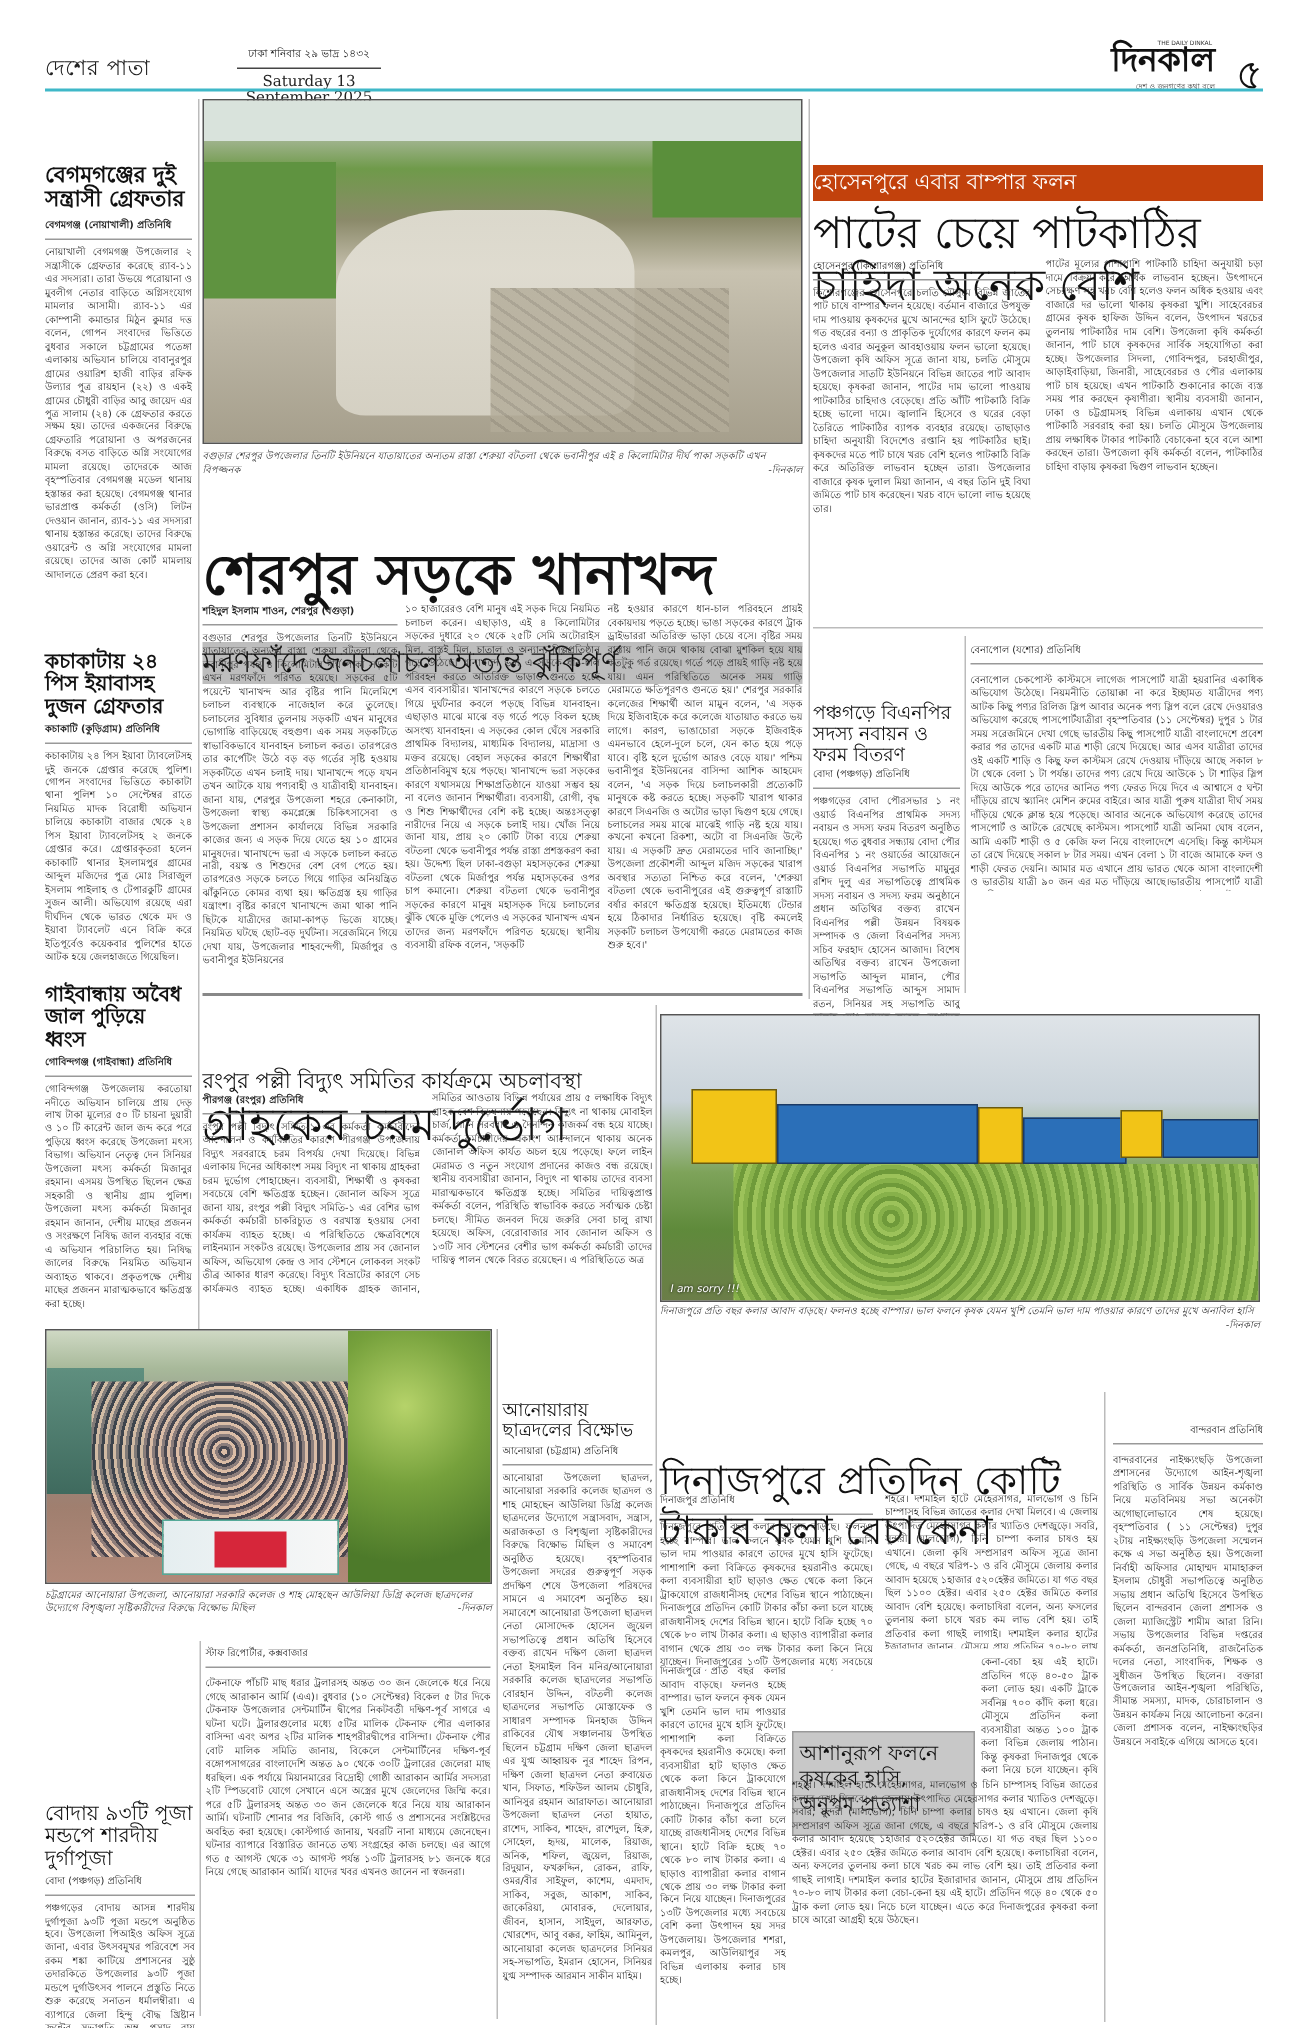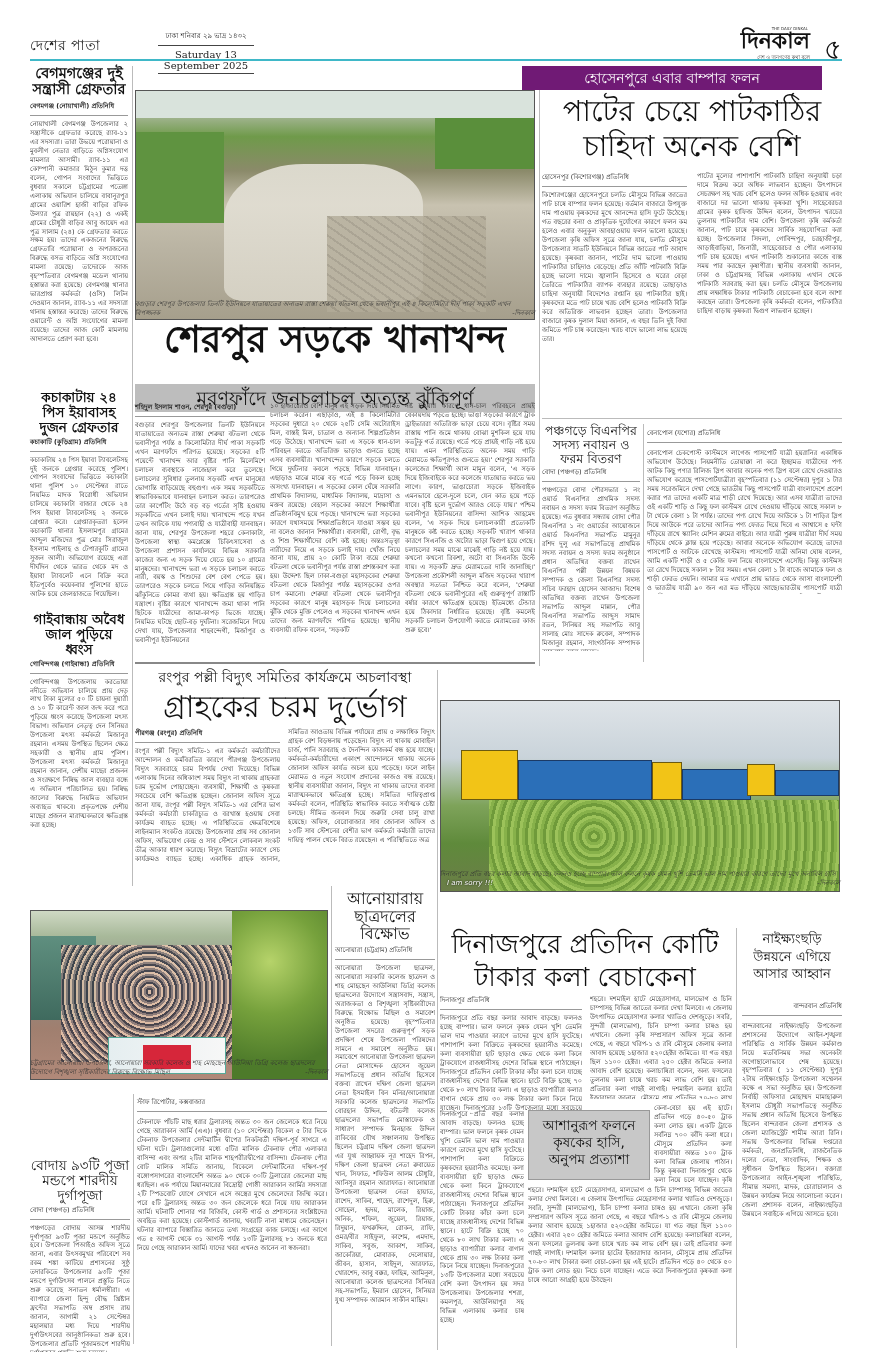--- a/index.html
+++ b/index.html
@@ -13,30 +13,30 @@
   .date-bn { font-size: 7px; border-bottom: 1px solid #444; padding-bottom: 3px; color: #222; }
   .date-en { font-size: 10px; padding-top: 3px; border-bottom: 1px solid #444; padding-bottom: 2px; font-family: "DejaVu Serif", serif; color: #222; }
   .logo { right: 54px; top: 30px; text-align: right; }
   .logo-main { font-size: 22px; font-weight: bold; color: #111; line-height: 1; }
   .logo-sub { font-size: 5px; color: #333; margin-top: 2px; }
   .logo-top { font-size: 4px; position: absolute; top: -4px; right: 2px; color: #333; }
   .page-num { right: 28px; top: 28px; font-size: 28px; color: #111; font-family: "DejaVu Serif", serif; }
   .top-rule { left: 30px; top: 59px; width: 812px; height: 2px; background: #3fb8c8; }
 
   
-  .hl { font-weight: bold; color: #111; text-align: center; line-height: 1.1; }
+  .hl { font-weight: bold; color: #111; text-align: left; line-height: 1.1; margin-top: 44px; }
   .byline { font-size: 6.5px; font-weight: bold; color: #222; border-bottom: 1px solid #999; padding-bottom: 3px; }
   .body { font-size: 6.5px; line-height: 1.38; color: #2a2a2a; text-align: justify; overflow: hidden; }
   .caption { font-size: 6.5px; font-style: italic; color: #333; line-height: 1.35; }
   .credit { float: right; font-style: italic; }
   .vline { width: 1px; background: #bbb; }
   .hline { height: 1px; background: #bbb; }
 
   
-  .photo { overflow: hidden; border: 1px solid #555; margin-top: 24px; }
+  .photo { overflow: hidden; border: 1px solid #555; }
   .road-photo { background:
       linear-gradient(180deg, #cfd8cf 0%, #a9b89a 10%, #6f9a4a 20%, #8b8a6a 35%, #c8c2b0 50%, #b9b3a2 70%, #a69f8c 100%);
   }
   .road-water { position:absolute; left: 22%; top: 32%; width: 50%; height: 60%; background: linear-gradient(180deg,#e5e2d8,#d9d5c8); border-radius: 40% 30% 10% 10%; opacity: .9; }
   .road-grass-l { position:absolute; left:0; top:18%; width:22%; height:40%; background: #5f9340; }
   .road-grass-r { position:absolute; right:0; top:12%; width:25%; height:22%; background: #5a8f3b; }
   .road-sky { position:absolute; left:0; top:0; width:100%; height:12%; background:#d9e3dc; }
   .road-crack { position:absolute; left: 48%; top: 55%; width: 40%; height: 42%; background: repeating-linear-gradient(35deg, #b2ab98 0 6px, #9e9786 6px 8px); opacity:.8; }
 
   .banana-photo { background: linear-gradient(180deg, #dfe4e8 0%, #c9d3da 30%, #7ea35a 55%, #5f8a3b 75%, #6b7d48 100%); }
@@ -108,21 +108,21 @@
 <div class="abs" style="left:135px; top:402px; width:130px;">
   <div class="byline">শহিদুল ইসলাম শাওন, শেরপুর (বগুড়া)</div>
   <div class="body" style="height:240px; margin-top:4px;">বগুড়ার শেরপুর উপজেলার তিনটি ইউনিয়নে যাতায়াতের অন্যতম রাস্তা শেরুয়া বটতলা থেকে ভবানীপুর পর্যন্ত ৪ কিলোমিটার দীর্ঘ পাকা সড়কটি এখন মরণফাঁদে পরিণত হয়েছে। সড়কের ৫টি পয়েন্টে খানাখন্দ আর বৃষ্টির পানি মিলেমিশে চলাচল ব্যবস্থাকে নাজেহাল করে তুলেছে। চলাচলের সুবিধার তুলনায় সড়কটি এখন মানুষের ভোগান্তি বাড়িয়েছে বহুগুণ। এক সময় সড়কটিতে স্বাভাবিকভাবে যানবাহন চলাচল করত। তারপরেও তার কার্পেটিং উঠে বড় বড় গর্তের সৃষ্টি হওয়ায় সড়কটিতে এখন চলাই দায়। খানাখন্দে পড়ে যখন তখন আটকে যায় পণ্যবাহী ও যাত্রীবাহী যানবাহন। জানা যায়, শেরপুর উপজেলা শহরে কেনাকাটা, উপজেলা স্বাস্থ্য কমপ্লেক্সে চিকিৎসাসেবা ও উপজেলা প্রশাসন কার্যালয়ে বিভিন্ন সরকারি কাজের জন্য এ সড়ক দিয়ে যেতে হয় ১০ গ্রামের মানুষদের। খানাখন্দে ভরা এ সড়কে চলাচল করতে নারী, বয়স্ক ও শিশুদের বেশ বেগ পেতে হয়। তারপরেও সড়কে চলতে গিয়ে গাড়ির অনিয়ন্ত্রিত ঝাঁকুনিতে কোমর ব্যথা হয়। ক্ষতিগ্রস্ত হয় গাড়ির যন্ত্রাংশ। বৃষ্টির কারণে খানাখন্দে জমা থাকা পানি ছিটকে যাত্রীদের জামা-কাপড় ভিজে যাচ্ছে। নিয়মিত ঘটছে ছোট-বড় দুর্ঘটনা। সরেজমিনে গিয়ে দেখা যায়, উপজেলার শাহবন্দেগী, মির্জাপুর ও ভবানীপুর ইউনিয়নের</div>
 </div>
 <div class="abs body" style="left:270px; top:402px; width:130px; height:256px;">১০ হাজারেরও বেশি মানুষ এই সড়ক দিয়ে নিয়মিত চলাচল করেন। এছাড়াও, এই ৪ কিলোমিটার সড়কের দুধারে ২০ থেকে ২৫টি সেমি অটোরাইস মিল, বাস্তই মিল, চাতাল ও অন্যান্য শিল্পপ্রতিষ্ঠান গড়ে উঠেছে। খানাখন্দে ভরা এ সড়কে ধান-চাল পরিবহন করতে অতিরিক্ত ভাড়াও গুনতে হচ্ছে এসব ব্যবসায়ীর। খানাখন্দের কারণে সড়কে চলতে গিয়ে দুর্ঘটনার কবলে পড়ছে বিভিন্ন যানবাহন। এছাড়াও মাঝে মাঝে বড় গর্তে পড়ে বিকল হচ্ছে অসংখ্য যানবাহন। এ সড়কের কোল ঘেঁষে সরকারি প্রাথমিক বিদ্যালয়, মাধ্যমিক বিদ্যালয়, মাদ্রাসা ও মক্তব রয়েছে। বেহাল সড়কের কারণে শিক্ষার্থীরা প্রতিষ্ঠানবিমুখ হয়ে পড়ছে। খানাখন্দে ভরা সড়কের কারণে যথাসময়ে শিক্ষাপ্রতিষ্ঠানে যাওয়া সম্ভব হয় না বলেও জানান শিক্ষার্থীরা। ব্যবসায়ী, রোগী, বৃদ্ধ ও শিশু শিক্ষার্থীদের বেশি কষ্ট হচ্ছে। অন্তঃসত্ত্বা নারীদের নিয়ে এ সড়কে চলাই দায়। খোঁজ নিয়ে জানা যায়, প্রায় ২০ কোটি টাকা ব্যয়ে শেরুয়া বটতলা থেকে ভবানীপুর পর্যন্ত রাস্তা প্রশস্তকরণ করা হয়। উদ্দেশ্য ছিল ঢাকা-বগুড়া মহাসড়কের শেরুয়া বটতলা থেকে মির্জাপুর পর্যন্ত মহাসড়কের ওপর চাপ কমানো। শেরুয়া বটতলা থেকে ভবানীপুর সড়কের কারণে মানুষ মহাসড়ক দিয়ে চলাচলের ঝুঁকি থেকে মুক্তি পেলেও এ সড়কের খানাখন্দ এখন তাদের জন্য মরণফাঁদে পরিণত হয়েছে। স্থানীয় ব্যবসায়ী রফিক বলেন, 'সড়কটি</div>
 <div class="abs body" style="left:405px; top:402px; width:130px; height:256px;">নষ্ট হওয়ার কারণে ধান-চাল পরিবহনে প্রায়ই বেকায়দায় পড়তে হচ্ছে। ভাঙা সড়কের কারণে ট্রাক ড্রাইভাররা অতিরিক্ত ভাড়া চেয়ে বসে। বৃষ্টির সময় রাস্তায় পানি জমে থাকায় বোঝা মুশকিল হয়ে যায় কতটুকু গর্ত রয়েছে। গর্তে পড়ে প্রায়ই গাড়ি নষ্ট হয়ে যায়। এমন পরিস্থিতিতে অনেক সময় গাড়ি মেরামতে ক্ষতিপূরণও গুনতে হয়।' শেরপুর সরকারি কলেজের শিক্ষার্থী আল মামুন বলেন, 'এ সড়ক দিয়ে ইজিবাইকে করে কলেজে যাতায়াত করতে ভয় লাগে। কারণ, ভাঙাচোরা সড়কে ইজিবাইক এমনভাবে হেলে-দুলে চলে, যেন কাত হয়ে পড়ে যাবে। বৃষ্টি হলে দুর্ভোগ আরও বেড়ে যায়।' পশ্চিম ভবানীপুর ইউনিয়নের বাসিন্দা আশিক আহমেদ বলেন, 'এ সড়ক দিয়ে চলাচলকারী প্রত্যেকটি মানুষকে কষ্ট করতে হচ্ছে। সড়কটি খারাপ থাকার কারণে সিএনজি ও অটোর ভাড়া দ্বিগুণ হয়ে গেছে। চলাচলের সময় মাঝে মাঝেই গাড়ি নষ্ট হয়ে যায়। কখনো কখনো রিকশা, অটো বা সিএনজি উল্টে যায়। এ সড়কটি দ্রুত মেরামতের দাবি জানাচ্ছি।' উপজেলা প্রকৌশলী আব্দুল মজিদ সড়কের খারাপ অবস্থার সত্যতা নিশ্চিত করে বলেন, 'শেরুয়া বটতলা থেকে ভবানীপুরের এই গুরুত্বপূর্ণ রাস্তাটি বর্ষার কারণে ক্ষতিগ্রস্ত হয়েছে। ইতিমধ্যে টেন্ডার হয়ে ঠিকাদার নির্ধারিত হয়েছে। বৃষ্টি কমলেই সড়কটি চলাচল উপযোগী করতে মেরামতের কাজ শুরু হবে।'</div>
 <div class="abs hline" style="left:135px; top:662px; width:400px; background:#888; height:2px;"></div>
 
 <div class="abs vline" style="left:539px; top:66px; height:600px;"></div>
 
-<div class="abs grey-box hl" style="left:522px; top:66px; width:300px; height:24px; font-size:14px; font-weight:normal; line-height:24px; color:#fff; background:#701a75;">হোসেনপুরে এবার বাম্পার ফলন</div>
+<div class="abs grey-box hl" style="left:542px; top:66px; width:300px; height:24px; font-size:14px; font-weight:normal; line-height:24px; color:#fff; background:#c2410c;">হোসেনপুরে এবার বাম্পার ফলন</div>
 <div class="abs hl" style="left:542px; top:94px; width:300px; font-size:29px; font-weight:normal; line-height:1.2;">পাটের চেয়ে পাটকাঠির চাহিদা অনেক বেশি</div>
 <div class="abs" style="left:542px; top:172px; width:145px;">
   <div class="byline" style="font-weight:normal;">হোসেনপুর (কিশোরগঞ্জ) প্রতিনিধি</div>
   <div class="body" style="height:222px; margin-top:4px;">কিশোরগঞ্জের হোসেনপুরে চলতি মৌসুমে বিভিন্ন জাতের পাট চাষে বাম্পার ফলন হয়েছে। বর্তমান বাজারে উপযুক্ত দাম পাওয়ায় কৃষকদের মুখে আনন্দের হাসি ফুটে উঠেছে। গত বছরের বন্যা ও প্রাকৃতিক দুর্যোগের কারণে ফলন কম হলেও এবার অনুকূল আবহাওয়ায় ফলন ভালো হয়েছে। উপজেলা কৃষি অফিস সূত্রে জানা যায়, চলতি মৌসুমে উপজেলার সাতটি ইউনিয়নে বিভিন্ন জাতের পাট আবাদ হয়েছে। কৃষকরা জানান, পাটের দাম ভালো পাওয়ায় পাটকাঠির চাহিদাও বেড়েছে। প্রতি আঁটি পাটকাঠি বিক্রি হচ্ছে ভালো দামে। জ্বালানি হিসেবে ও ঘরের বেড়া তৈরিতে পাটকাঠির ব্যাপক ব্যবহার রয়েছে। তাছাড়াও চাহিদা অনুযায়ী বিদেশেও রপ্তানি হয় পাটকাঠির ছাই। কৃষকদের মতে পাট চাষে খরচ বেশি হলেও পাটকাঠি বিক্রি করে অতিরিক্ত লাভবান হচ্ছেন তারা। উপজেলার বাজারে কৃষক দুলাল মিয়া জানান, এ বছর তিনি দুই বিঘা জমিতে পাট চাষ করেছেন। খরচ বাদে ভালো লাভ হয়েছে তার।</div>
 </div>
 <div class="abs body" style="left:697px; top:172px; width:145px; height:240px;">পাটের মূল্যের পাশাপাশি পাটকাঠি চাহিদা অনুযায়ী চড়া দামে বিক্রয় করে অধিক লাভবান হচ্ছেন। উৎপাদনে সেচরক্ষণ সহ খরচ বেশি হলেও ফলন অধিক হওয়ায় এবং বাজারে দর ভালো থাকায় কৃষকরা খুশি। সাহেবেরচর গ্রামের কৃষক হাফিজ উদ্দিন বলেন, উৎপাদন খরচের তুলনায় পাটকাঠির দাম বেশি। উপজেলা কৃষি কর্মকর্তা জানান, পাট চাষে কৃষকদের সার্বিক সহযোগিতা করা হচ্ছে। উপজেলার সিদলা, গোবিন্দপুর, চরহাজীপুর, আড়াইবাড়িয়া, জিনারী, সাহেবেরচর ও পৌর এলাকায় পাট চাষ হয়েছে। এখন পাটকাঠি শুকানোর কাজে ব্যস্ত সময় পার করছেন কৃষাণীরা। স্থানীয় ব্যবসায়ী জানান, ঢাকা ও চট্টগ্রামসহ বিভিন্ন এলাকায় এখান থেকে পাটকাঠি সরবরাহ করা হয়। চলতি মৌসুমে উপজেলায় প্রায় লক্ষাধিক টাকার পাটকাঠি বেচাকেনা হবে বলে আশা করছেন তারা। উপজেলা কৃষি কর্মকর্তা বলেন, পাটকাঠির চাহিদা বাড়ায় কৃষকরা দ্বিগুণ লাভবান হচ্ছেন।</div>
 <div class="abs hline" style="left:542px; top:418px; width:300px;"></div>
 
 <div class="abs" style="left:542px; top:424px; width:98px;">
   <div class="hl" style="font-size:12.5px; font-weight:normal;">পঞ্চগড়ে বিএনপির সদস্য নবায়ন ও ফরম বিতরণ</div>
@@ -172,21 +172,21 @@
   <div class="rally-trees"></div>
   <div class="rally-banner"></div>
   <div class="rally-banner-red"></div>
 </div>
 <div class="abs caption" style="left:30px; top:1059px; width:298px;">
   <span>চট্টগ্রামের আনোয়ারা উপজেলা, আনোয়ারা সরকারি কলেজ ও শাহ মোহছেন আউলিয়া ডিগ্রি কলেজ ছাত্রদলের উদ্যোগে বিশৃঙ্খলা সৃষ্টিকারীদের বিরুদ্ধে বিক্ষোভ মিছিল</span>
   <span class="credit">-দিনকাল</span>
 </div>
 
 <div class="abs" style="left:335px; top:890px; width:100px;">
-  <div class="hl" style="font-size:16px; font-weight:normal;">আনোয়ারায় ছাত্রদলের বিক্ষোভ</div>
+  <div class="hl" style="font-size:12px; font-weight:normal;">আনোয়ারায় ছাত্রদলের বিক্ষোভ</div>
   <div class="byline" style="margin-top:2px; font-weight:normal;">আনোয়ারা (চট্টগ্রাম) প্রতিনিধি</div>
   <div class="body" style="height:380px; margin-top:4px;">আনোয়ারা উপজেলা ছাত্রদল, আনোয়ারা সরকারি কলেজ ছাত্রদল ও শাহ মোহছেন আউলিয়া ডিগ্রি কলেজ ছাত্রদলের উদ্যোগে সন্ত্রাসবাদ, সন্ত্রাস, অরাজকতা ও বিশৃঙ্খলা সৃষ্টিকারীদের বিরুদ্ধে বিক্ষোভ মিছিল ও সমাবেশ অনুষ্ঠিত হয়েছে। বৃহস্পতিবার উপজেলা সদরের গুরুত্বপূর্ণ সড়ক প্রদক্ষিণ শেষে উপজেলা পরিষদের সামনে এ সমাবেশ অনুষ্ঠিত হয়। সমাবেশে আনোয়ারা উপজেলা ছাত্রদল নেতা মোসাদ্দেক হোসেন জুয়েল সভাপতিত্বে প্রধান অতিথি হিসেবে বক্তব্য রাখেন দক্ষিণ জেলা ছাত্রদল নেতা ইসমাইল বিন মনির/আনোয়ারা সরকারি কলেজ ছাত্রদলের সভাপতি বোরহান উদ্দিন, বটতলী কলেজ ছাত্রদলের সভাপতি মোস্তাফেক ও সাধারণ সম্পাদক মিনহাজ উদ্দিন রাকিবের যৌথ সঞ্চালনায় উপস্থিত ছিলেন চট্টগ্রাম দক্ষিণ জেলা ছাত্রদল এর যুগ্ম আহ্বায়ক নূর শাহেদ রিপন, দক্ষিণ জেলা ছাত্রদল নেতা রুবায়েত খান, সিফাত, শফিউল আলম চৌধুরি, আনিসুর রহমান আরাফাত। আনোয়ারা উপজেলা ছাত্রদল নেতা হায়াত, রাশেদ, সাকিব, শাহেদ, রাশেদুল, হিরু, সোহেল, হৃদয়, মালেক, রিয়াজ, অনিক, শফিল, জুয়েল, রিয়াজ, রিদুয়ান, ফখরুদ্দিন, রোকন, রাফি, ওমর/বীর সাইফুল, কাশেম, এমদাদ, সাকিব, সবুজ, আকাশ, সাকিব, জাকেরিয়া, মোবারক, দেলোয়ার, জীবন, হাসান, সাইদুল, আরফাত, খোরশেদ, আবু বক্কর, ফাহিম, আমিনুল, আনোয়ারা কলেজ ছাত্রদলের সিনিয়র সহ-সভাপতি, ইমরান হোসেন, সিনিয়র যুগ্ম সম্পাদক আরমান সাকীন মাহিম।</div>
 </div>
 <div class="abs vline" style="left:331px; top:886px; height:460px;"></div>
 
 <div class="abs" style="left:30px; top:1158px; width:100px;">
   <div class="hl" style="font-size:13.5px; font-weight:normal;">বোদায় ৯৩টি পূজা মন্ডপে শারদীয় দুর্গাপূজা</div>
   <div class="byline" style="margin-top:2px; font-weight:normal;">বোদা (পঞ্চগড়) প্রতিনিধি</div>
   <div class="body" style="height:180px; margin-top:4px;">পঞ্চগড়ের বোদায় আসন্ন শারদীয় দুর্গাপূজা ৯৩টি পূজা মন্ডপে অনুষ্ঠিত হবে। উপজেলা পিআইও অফিস সূত্রে জানা, এবার উৎসবমুখর পরিবেশে সব রকম শঙ্কা কাটিয়ে প্রশাসনের সুষ্ঠু তদারকিতে উপজেলার ৯৩টি পূজা মন্ডপে দুর্গাউৎসব পালনে প্রস্তুতি নিতে শুরু করেছে সনাতন ধর্মালম্বীরা। এ ব্যাপারে জেলা হিন্দু বৌদ্ধ খ্রিষ্টান ফ্রন্টের সভাপতি অম্ব প্রসাদ রায় জানান, আগামী ২১ সেপ্টেম্বর মহালয়ার মধ্য দিয়ে শারদীয় দুর্গাউৎসবের আনুষ্ঠানিকতা শুরু হবে। উপজেলার প্রতিটি পূজামন্ডপে শারদীয় দুর্গাপূজার প্রস্তুতি শুরু হয়েছে।</div>
 </div>
@@ -203,16 +203,15 @@
   <div class="body" style="height:100px; margin-top:4px;">দিনাজপুরে প্রতি বছর কলার আবাদ বাড়ছে। ফলনও হচ্ছে বাম্পার। ভাল ফলনে কৃষক যেমন খুশি তেমনি ভাল দাম পাওয়ার কারণে তাদের মুখে হাসি ফুটেছে। পাশাপাশি কলা বিক্রিতে কৃষকদের হয়রানীও কমেছে। কলা ব্যবসায়ীরা হাট ছাড়াও ক্ষেত থেকে কলা কিনে ট্রাকযোগে রাজধানীসহ দেশের বিভিন্ন স্থানে পাঠাচ্ছেন। দিনাজপুরে প্রতিদিন কোটি টাকার কাঁচা কলা চলে যাচ্ছে রাজধানীসহ দেশের বিভিন্ন স্থানে। হাটে বিক্রি হচ্ছে ৭০ থেকে ৮০ লাখ টাকার কলা। এ ছাড়াও ব্যাপারীরা কলার বাগান থেকে প্রায় ৩০ লক্ষ টাকার কলা কিনে নিয়ে যাচ্ছেন। দিনাজপুরের ১৩টি উপজেলার মধ্যে সবচেয়ে বেশি কলা উৎপাদন হয় সদর উপজেলায়। উপজেলার শশরা, কমলপুর, আউলিয়াপুর সহ বিভিন্ন এলাকায় কলার চাষ হচ্ছে।</div>
 </div>
 <div class="abs body" style="left:590px; top:995px; width:142px; height:104px;">শহরে। দশমাইল হাটে মেহেরসাগর, মালভোগ ও চিনি চাম্পাসহ বিভিন্ন জাতের কলার দেখা মিলবে। এ জেলায় উৎপাদিত মেহেরসাগর কলার খ্যাতিও দেশজুড়ে। সবরি, সুন্দরী (মালভোগ), চিনি চাম্পা কলার চাষও হয় এখানে। জেলা কৃষি সম্প্রসারণ অফিস সূত্রে জানা গেছে, এ বছরে খরিপ-১ ও রবি মৌসুমে জেলায় কলার আবাদ হয়েছে ১হাজার ৫২০হেক্টর জমিতে। যা গত বছর ছিল ১১০০ হেক্টর। এবার ২৫০ হেক্টর জমিতে কলার আবাদ বেশি হয়েছে। কলাচাষিরা বলেন, অন্য ফসলের তুলনায় কলা চাষে খরচ কম লাভ বেশি হয়। তাই প্রতিবার কলা গাছই লাগাই। দশমাইল কলার হাটের ইজারাদার জানান, মৌসুমে প্রায় প্রতিদিন ৭০-৮০ লাখ টাকার কলা বেচা-কেনা হয় এই হাটে। প্রতিদিন গড়ে ৪০ থেকে ৫০ ট্রাক কলা লোড হয়। নিচে চলে যাচ্ছেন। এতে করে দিনাজপুরের কৃষকরা কলা চাষে আরো আগ্রহী হয়ে উঠছেন।</div>
 <div class="abs quote-box hl" style="left:528px; top:1110px; width:122px; height:70px; font-size:13.5px; font-weight:normal; padding:6px 4px; line-height:1.25;">আশানুরূপ ফলনে কৃষকের হাসি, অনুপম প্রত্যাশা</div>
 <div class="abs body" style="left:440px; top:1110px; width:84px; height:236px;">দিনাজপুরে প্রতি বছর কলার আবাদ বাড়ছে। ফলনও হচ্ছে বাম্পার। ভাল ফলনে কৃষক যেমন খুশি তেমনি ভাল দাম পাওয়ার কারণে তাদের মুখে হাসি ফুটেছে। পাশাপাশি কলা বিক্রিতে কৃষকদের হয়রানীও কমেছে। কলা ব্যবসায়ীরা হাট ছাড়াও ক্ষেত থেকে কলা কিনে ট্রাকযোগে রাজধানীসহ দেশের বিভিন্ন স্থানে পাঠাচ্ছেন। দিনাজপুরে প্রতিদিন কোটি টাকার কাঁচা কলা চলে যাচ্ছে রাজধানীসহ দেশের বিভিন্ন স্থানে। হাটে বিক্রি হচ্ছে ৭০ থেকে ৮০ লাখ টাকার কলা। এ ছাড়াও ব্যাপারীরা কলার বাগান থেকে প্রায় ৩০ লক্ষ টাকার কলা কিনে নিয়ে যাচ্ছেন। দিনাজপুরের ১৩টি উপজেলার মধ্যে সবচেয়ে বেশি কলা উৎপাদন হয় সদর উপজেলায়। উপজেলার শশরা, কমলপুর, আউলিয়াপুর সহ বিভিন্ন এলাকায় কলার চাষ হচ্ছে।</div>
 <div class="abs body" style="left:654px; top:1104px; width:78px; height:80px;">কেনা-বেচা হয় এই হাটে। প্রতিদিন গড়ে ৪০-৫০ ট্রাক কলা লোড হয়। একটি ট্রাকে সর্বনিম্ন ৭০০ কাঁদি কলা ধরে। মৌসুমে প্রতিদিন কলা ব্যবসায়ীরা অন্তত ১০০ ট্রাক কলা বিভিন্ন জেলায় পাঠান। কিন্তু কৃষকরা দিনাজপুর থেকে কলা নিয়ে চলে যাচ্ছেন। কৃষি বিভাগের পক্ষ থেকে কলা চাষে সার্বিক সহযোগিতা দেওয়া হচ্ছে। ফলে কৃষকরা লাভবান হচ্ছেন। জেলায় কলা চাষের পরিধি দিন দিন বাড়ছে বলে জানিয়েছেন সংশ্লিষ্টরা। কৃষকরা কলা চাষে আরও উৎসাহিত হচ্ছেন।</div>
 <div class="abs body" style="left:528px; top:1186px; width:204px; height:160px;">শহরে। দশমাইল হাটে মেহেরসাগর, মালভোগ ও চিনি চাম্পাসহ বিভিন্ন জাতের কলার দেখা মিলবে। এ জেলায় উৎপাদিত মেহেরসাগর কলার খ্যাতিও দেশজুড়ে। সবরি, সুন্দরী (মালভোগ), চিনি চাম্পা কলার চাষও হয় এখানে। জেলা কৃষি সম্প্রসারণ অফিস সূত্রে জানা গেছে, এ বছরে খরিপ-১ ও রবি মৌসুমে জেলায় কলার আবাদ হয়েছে ১হাজার ৫২০হেক্টর জমিতে। যা গত বছর ছিল ১১০০ হেক্টর। এবার ২৫০ হেক্টর জমিতে কলার আবাদ বেশি হয়েছে। কলাচাষিরা বলেন, অন্য ফসলের তুলনায় কলা চাষে খরচ কম লাভ বেশি হয়। তাই প্রতিবার কলা গাছই লাগাই। দশমাইল কলার হাটের ইজারাদার জানান, মৌসুমে প্রায় প্রতিদিন ৭০-৮০ লাখ টাকার কলা বেচা-কেনা হয় এই হাটে। প্রতিদিন গড়ে ৪০ থেকে ৫০ ট্রাক কলা লোড হয়। নিচে চলে যাচ্ছেন। এতে করে দিনাজপুরের কৃষকরা কলা চাষে আরো আগ্রহী হয়ে উঠছেন।</div>
 <div class="abs vline" style="left:736px; top:928px; height:420px;"></div>
 
 <div class="abs" style="left:742px; top:930px; width:100px;">
-  <div class="hl" style="font-size:13px; font-weight:normal; line-height:1.35;">নাইক্ষ্যংছড়ি উন্নয়নে এগিয়ে আসার আহ্বান</div>
   <div class="byline" style="margin-top:18px; font-weight:normal;text-align:right;">বান্দরবান প্রতিনিধি</div>
   <div class="body" style="height:340px; margin-top:6px;">বান্দরবানের নাইক্ষ্যংছড়ি উপজেলা প্রশাসনের উদ্যোগে আইন-শৃঙ্খলা পরিস্থিতি ও সার্বিক উন্নয়ন কর্মকাণ্ড নিয়ে মতবিনিময় সভা অনেকটা অগোছালোভাবে শেষ হয়েছে। বৃহস্পতিবার ( ১১ সেপ্টেম্বর) দুপুর ২টায় নাইক্ষ্যংছড়ি উপজেলা সম্মেলন কক্ষে এ সভা অনুষ্ঠিত হয়। উপজেলা নির্বাহী অফিসার মোহাম্মদ মামাহারুল ইসলাম চৌধুরী সভাপতিত্বে অনুষ্ঠিত সভায় প্রধান অতিথি হিসেবে উপস্থিত ছিলেন বান্দরবান জেলা প্রশাসক ও জেলা ম্যাজিস্ট্রেট শামীম আরা রিনি। সভায় উপজেলার বিভিন্ন দপ্তরের কর্মকর্তা, জনপ্রতিনিধি, রাজনৈতিক দলের নেতা, সাংবাদিক, শিক্ষক ও সুধীজন উপস্থিত ছিলেন। বক্তারা উপজেলার আইন-শৃঙ্খলা পরিস্থিতি, সীমান্ত সমস্যা, মাদক, চোরাচালান ও উন্নয়ন কার্যক্রম নিয়ে আলোচনা করেন। জেলা প্রশাসক বলেন, নাইক্ষ্যংছড়ির উন্নয়নে সবাইকে এগিয়ে আসতে হবে।</div>
 </div>
 
 </body></html>

